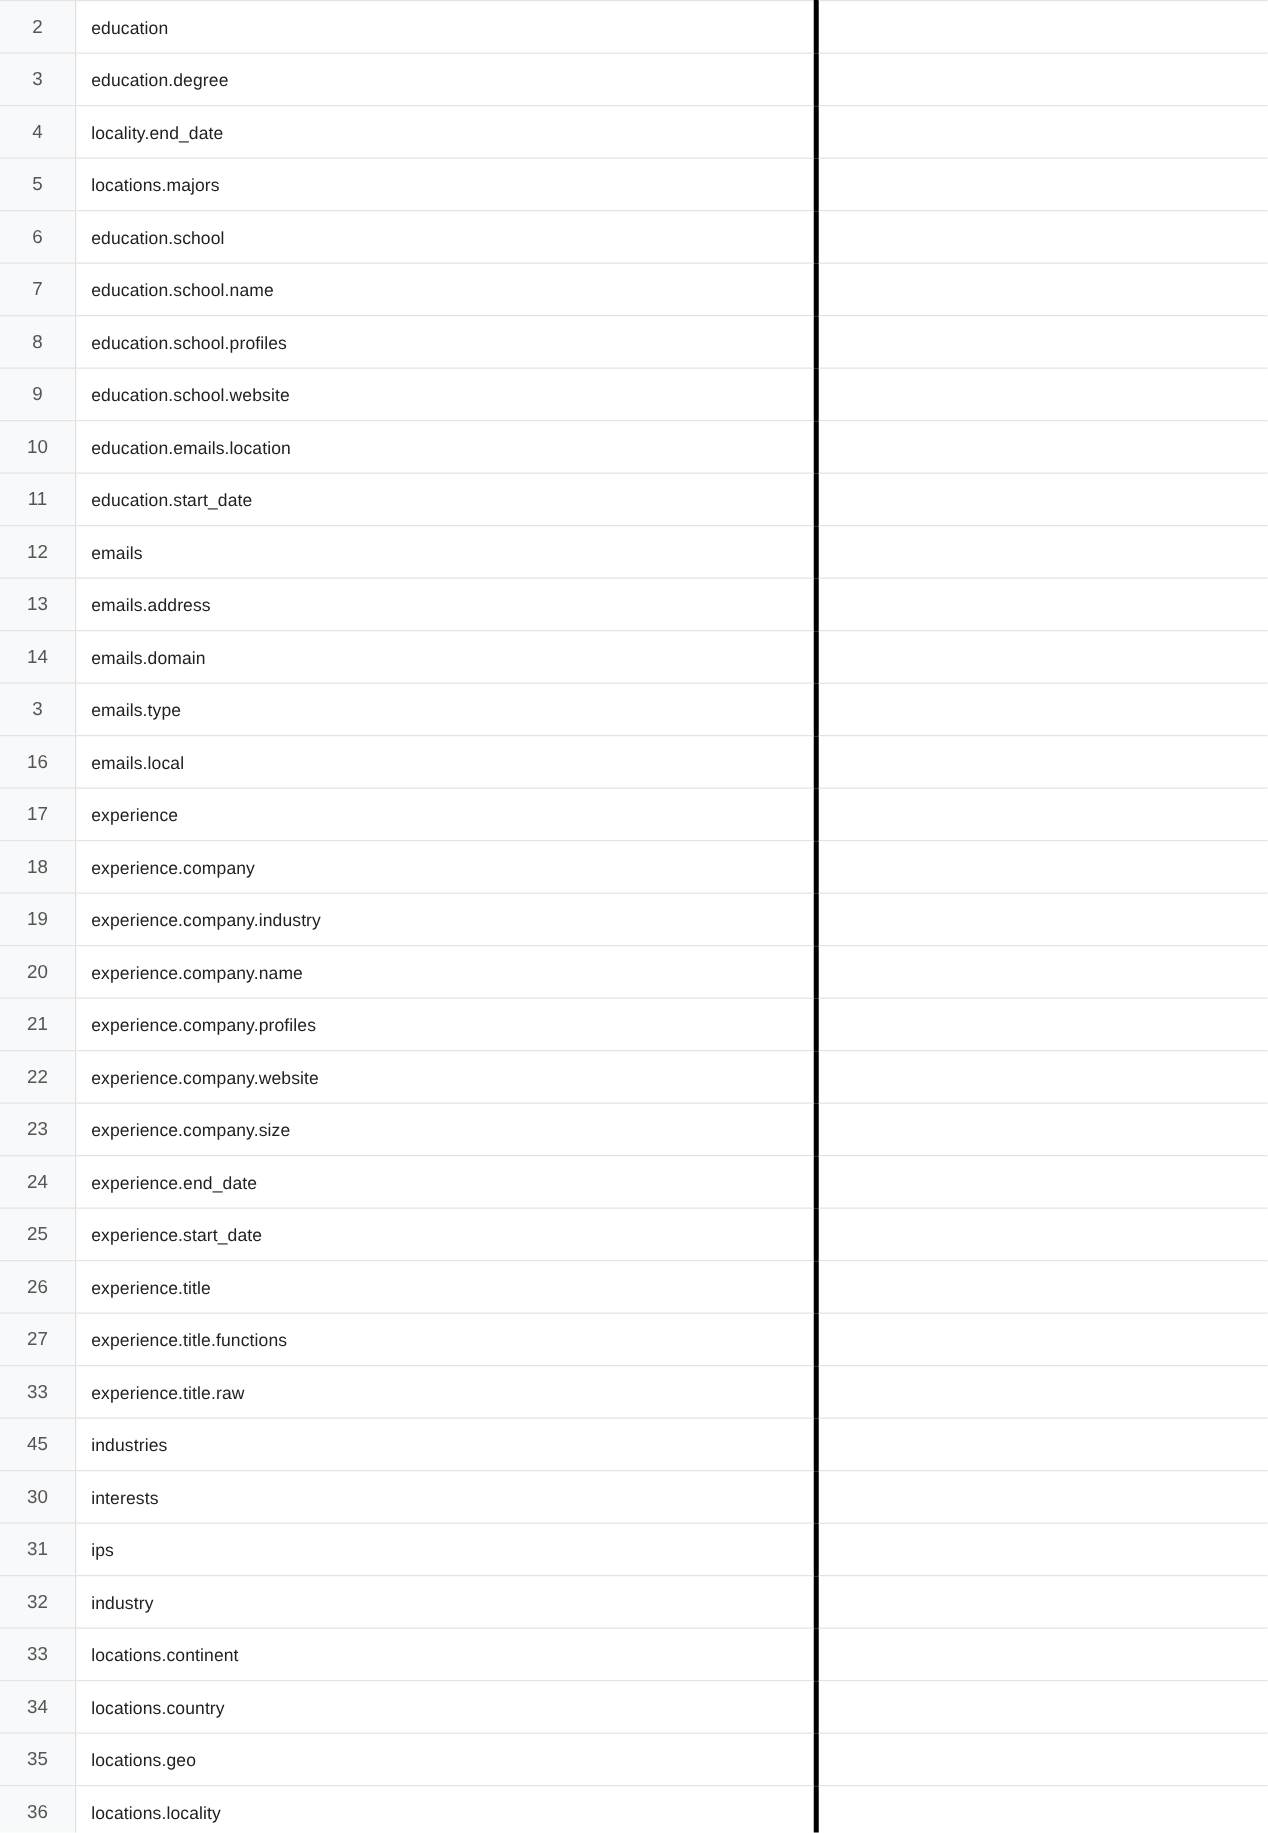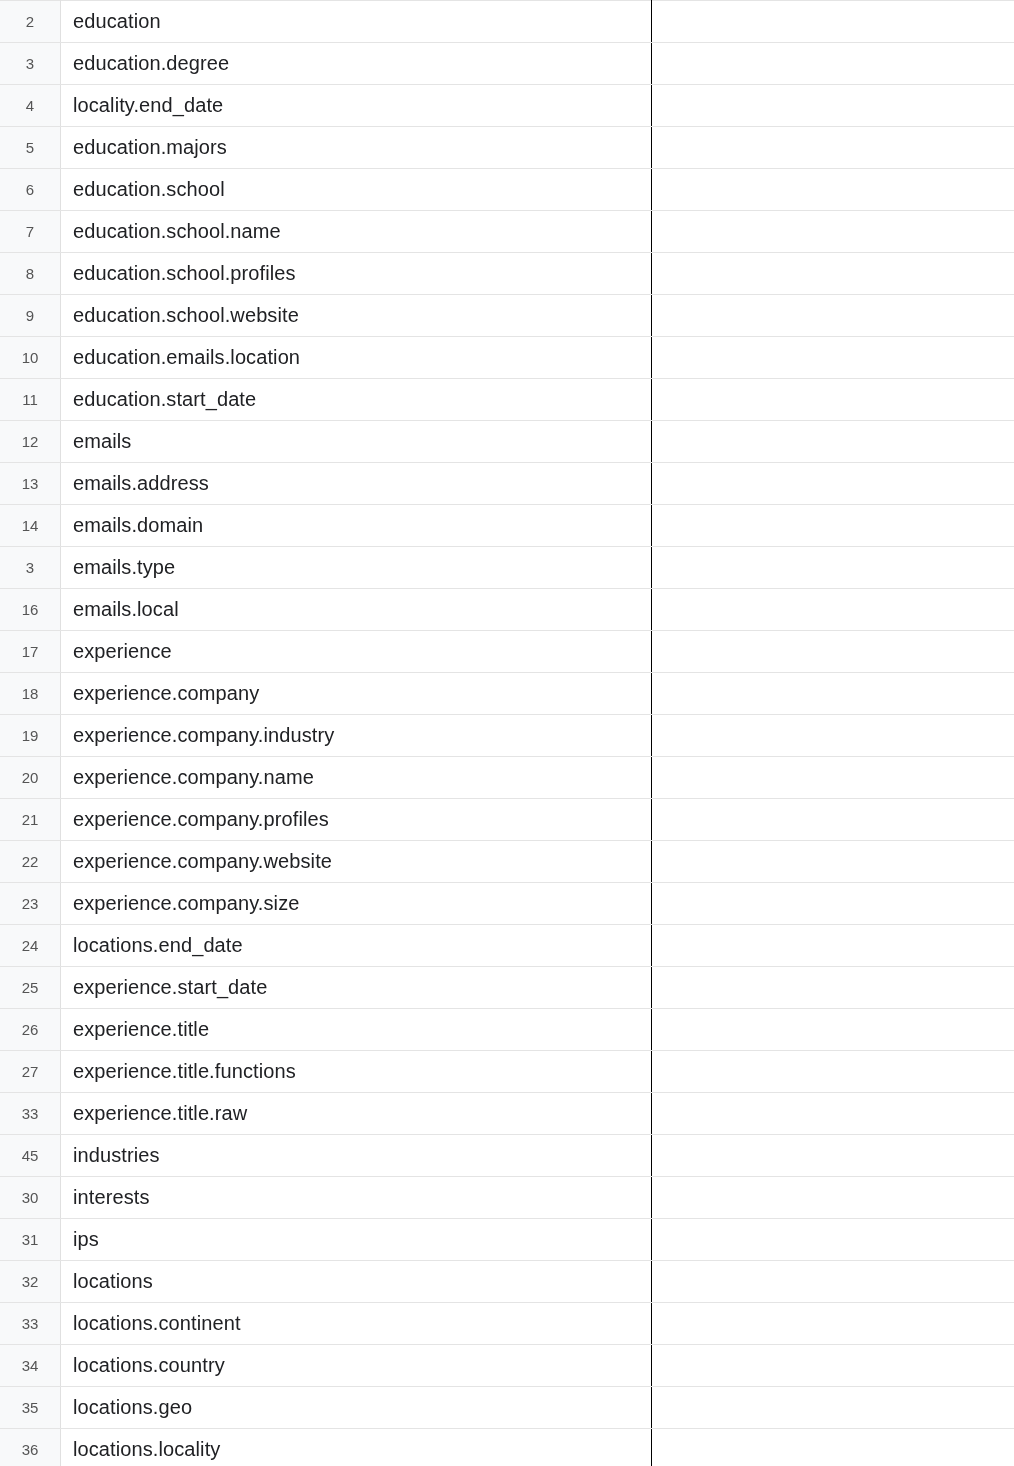--- a/index.html
+++ b/index.html
@@ -32,27 +32,27 @@
     background: #f8f9fa;
     color: #555555;
     font-size: 15px;
     text-align: center;
     border-right: 1px solid #e0e0e0;
     font-family: "Liberation Sans", sans-serif;
   }
   td.field {
     width: 578px;
     padding-left: 12px;
-    font-size: 20px;
+    font-size: 14px;
     color: #202124;
     letter-spacing: 0.1px;
     white-space: nowrap;
     overflow: hidden;
     text-overflow: ellipsis;
-    border-right: 1px solid #000000;
+    border-right: 4px solid #000000;
   }
   td.value {
     width: 376px;
     padding-left: 10px;
     font-size: 21px;
     color: #202124;
   }
   
   .sheet tr:first-child td {
     border-top: 1px solid #e4e4e4;
@@ -73,21 +73,21 @@
         <td class="field">education.degree</td>
         <td class="value"></td>
       </tr>
       <tr>
         <td class="rownum">4</td>
         <td class="field">locality.end_date</td>
         <td class="value"></td>
       </tr>
       <tr>
         <td class="rownum">5</td>
-        <td class="field">education.majors</td>
+        <td class="field">locations.majors</td>
         <td class="value"></td>
       </tr>
       <tr>
         <td class="rownum">6</td>
         <td class="field">education.school</td>
         <td class="value"></td>
       </tr>
       <tr>
         <td class="rownum">7</td>
         <td class="field">education.school.name</td>
@@ -168,21 +168,21 @@
         <td class="field">experience.company.website</td>
         <td class="value"></td>
       </tr>
       <tr>
         <td class="rownum">23</td>
         <td class="field">experience.company.size</td>
         <td class="value"></td>
       </tr>
       <tr>
         <td class="rownum">24</td>
-        <td class="field">locations.end_date</td>
+        <td class="field">experience.end_date</td>
         <td class="value"></td>
       </tr>
       <tr>
         <td class="rownum">25</td>
         <td class="field">experience.start_date</td>
         <td class="value"></td>
       </tr>
       <tr>
         <td class="rownum">26</td>
         <td class="field">experience.title</td>
@@ -208,21 +208,21 @@
         <td class="field">interests</td>
         <td class="value"></td>
       </tr>
       <tr>
         <td class="rownum">31</td>
         <td class="field">ips</td>
         <td class="value"></td>
       </tr>
       <tr>
         <td class="rownum">32</td>
-        <td class="field">locations</td>
+        <td class="field">industry</td>
         <td class="value"></td>
       </tr>
       <tr>
         <td class="rownum">33</td>
         <td class="field">locations.continent</td>
         <td class="value"></td>
       </tr>
       <tr>
         <td class="rownum">34</td>
         <td class="field">locations.country</td>

